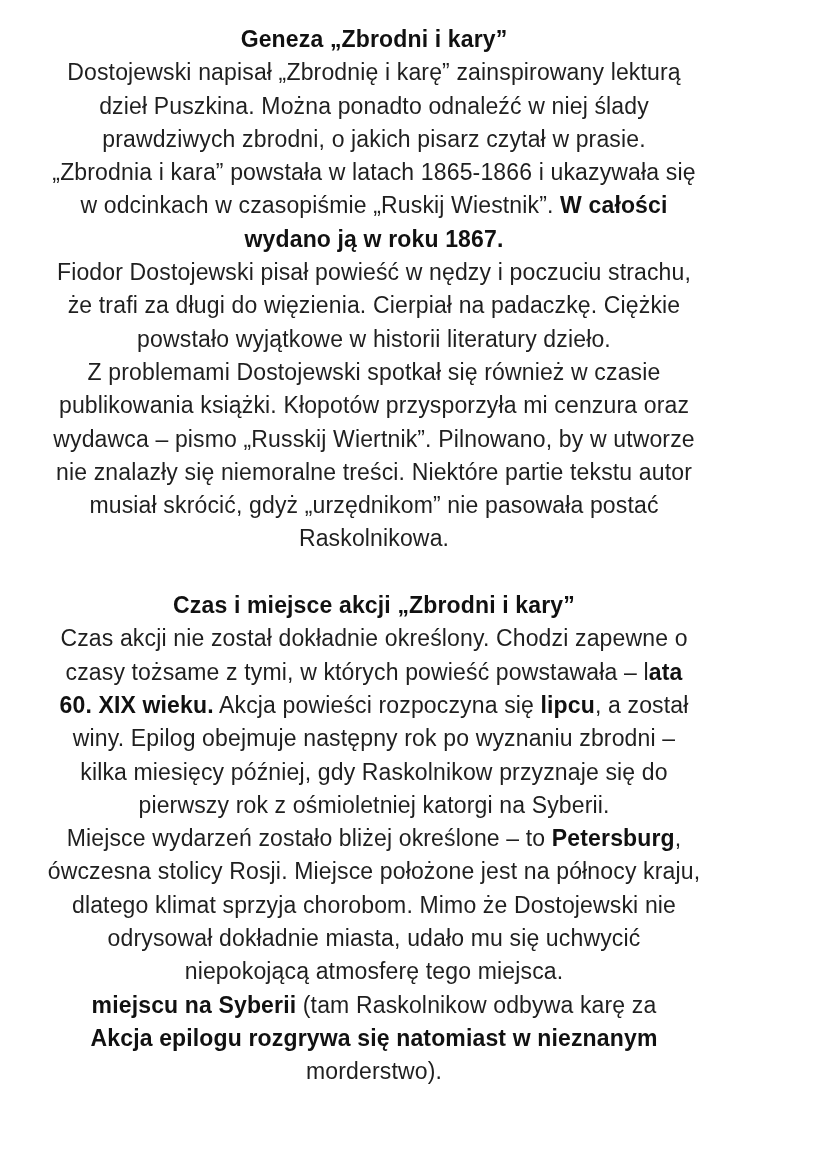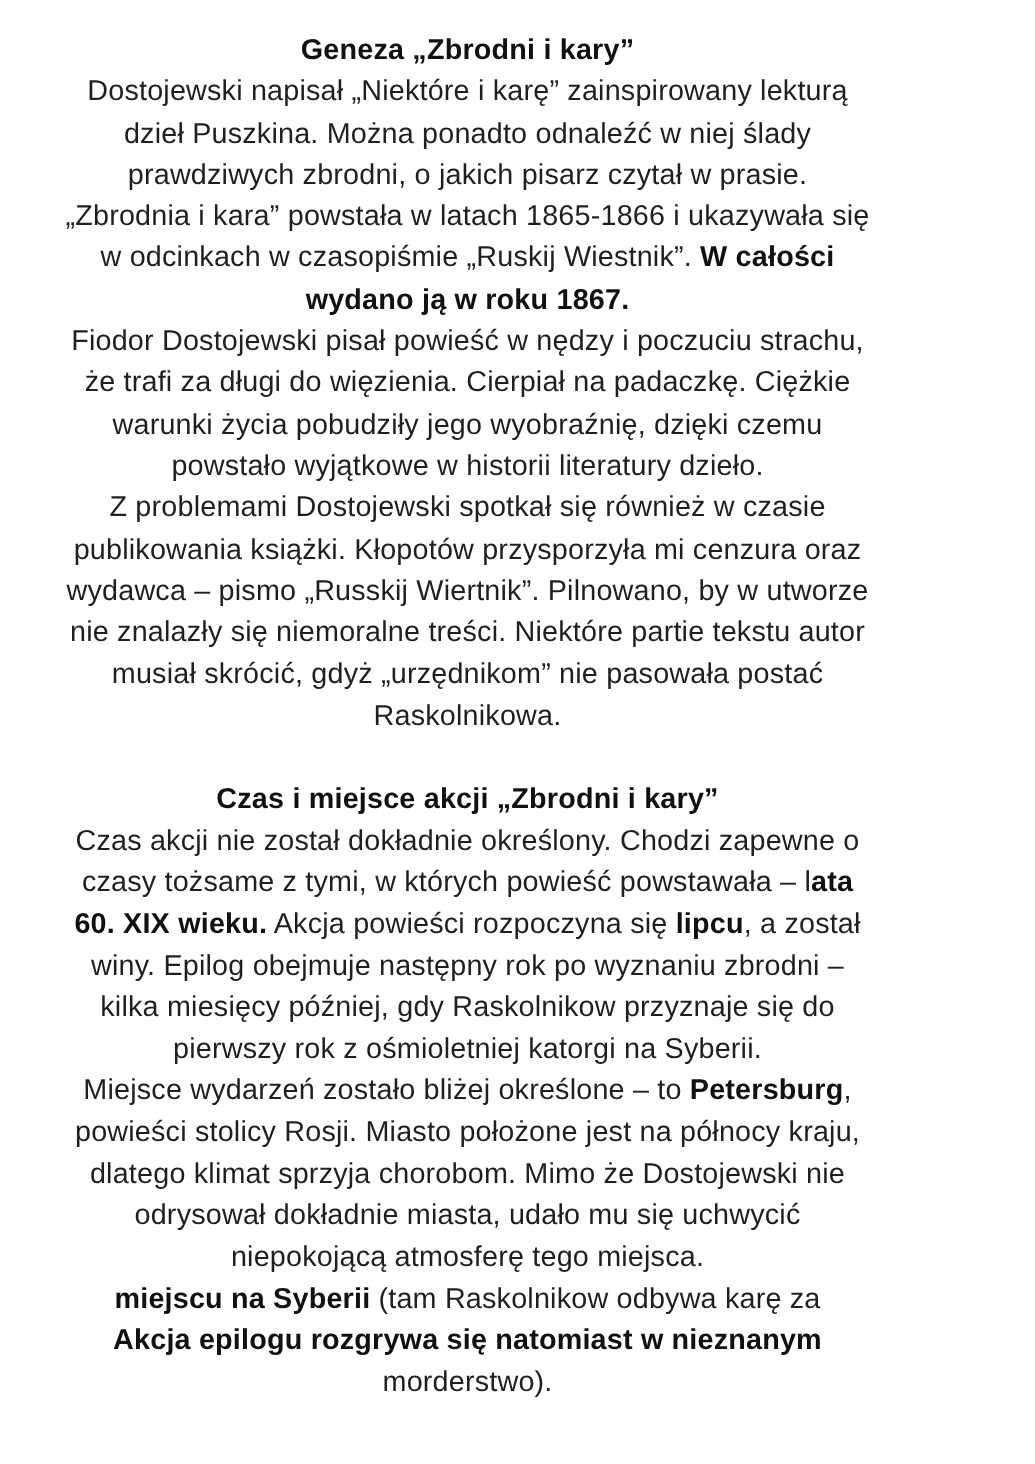--- a/index.html
+++ b/index.html
@@ -42,51 +42,50 @@
       display: block;
       height: 33.3px;
     }
   </style>
 </head>
 <body>
 
 <div class="page">
 
   <span class="line heading">Geneza „Zbrodni i kary”</span>
-  <span class="line">Dostojewski napisał „Niektóre i karę” zainspirowany lekturą</span>
+  <span class="line">Dostojewski napisał „Zbrodnię i karę” zainspirowany lekturą</span>
   <span class="line">dzieł Puszkina. Można ponadto odnaleźć w niej ślady</span>
   <span class="line">prawdziwych zbrodni, o jakich pisarz czytał w prasie.</span>
   <span class="line">„Zbrodnia i kara” powstała w latach 1865-1866 i ukazywała się</span>
   <span class="line"><span>w odcinkach w czasopiśmie „Ruskij Wiestnik”. </span><b>W całości</b></span>
   <span class="line"><b>wydano ją w roku 1867.</b></span>
 
   <span class="line">Fiodor Dostojewski pisał powieść w nędzy i poczuciu strachu,</span>
   <span class="line">że trafi za długi do więzienia. Cierpiał na padaczkę. Ciężkie</span>
-  <span class="line">warunki życia pobudziły jego wyobraźnię, dzięki czemu</span>
   <span class="line">powstało wyjątkowe w historii literatury dzieło.</span>
 
   <span class="line">Z problemami Dostojewski spotkał się również w czasie</span>
   <span class="line">publikowania książki. Kłopotów przysporzyła mi cenzura oraz</span>
   <span class="line">wydawca – pismo „Russkij Wiertnik”. Pilnowano, by w utworze</span>
   <span class="line">nie znalazły się niemoralne treści. Niektóre partie tekstu autor</span>
   <span class="line">musiał skrócić, gdyż „urzędnikom” nie pasowała postać</span>
   <span class="line">Raskolnikowa.</span>
 
   <span class="spacer"></span>
 
   <span class="line heading">Czas i miejsce akcji „Zbrodni i kary”</span>
   <span class="line">Czas akcji nie został dokładnie określony. Chodzi zapewne o</span>
   <span class="line"><span>czasy tożsame z tymi, w których powieść powstawała – l</span><b>ata</b></span>
   <span class="line"><b>60. XIX wieku.</b><span> Akcja powieści rozpoczyna się </span><b>lipcu</b><span>, a został</span></span>
   <span class="line">winy. Epilog obejmuje następny rok po wyznaniu zbrodni –</span>
   <span class="line">kilka miesięcy później, gdy Raskolnikow przyznaje się do</span>
   <span class="line">pierwszy rok z ośmioletniej katorgi na Syberii.</span>
 
   <span class="line"><span>Miejsce wydarzeń zostało bliżej określone – to </span><b>Petersburg</b><span>,</span></span>
-  <span class="line">powieści stolicy Rosji. Miasto położone jest na północy kraju,</span>
+  <span class="line">ówczesna stolicy Rosji. Miejsce położone jest na północy kraju,</span>
   <span class="line">dlatego klimat sprzyja chorobom. Mimo że Dostojewski nie</span>
   <span class="line">odrysował dokładnie miasta, udało mu się uchwycić</span>
   <span class="line">niepokojącą atmosferę tego miejsca.</span>
 
   <span class="line"><b>miejscu na Syberii</b><span> (tam Raskolnikow odbywa karę za</span></span>
   <span class="line"><b>Akcja epilogu rozgrywa się natomiast w nieznanym</b></span>
   <span class="line">morderstwo).</span>
 </div>
 
 </body></html>

